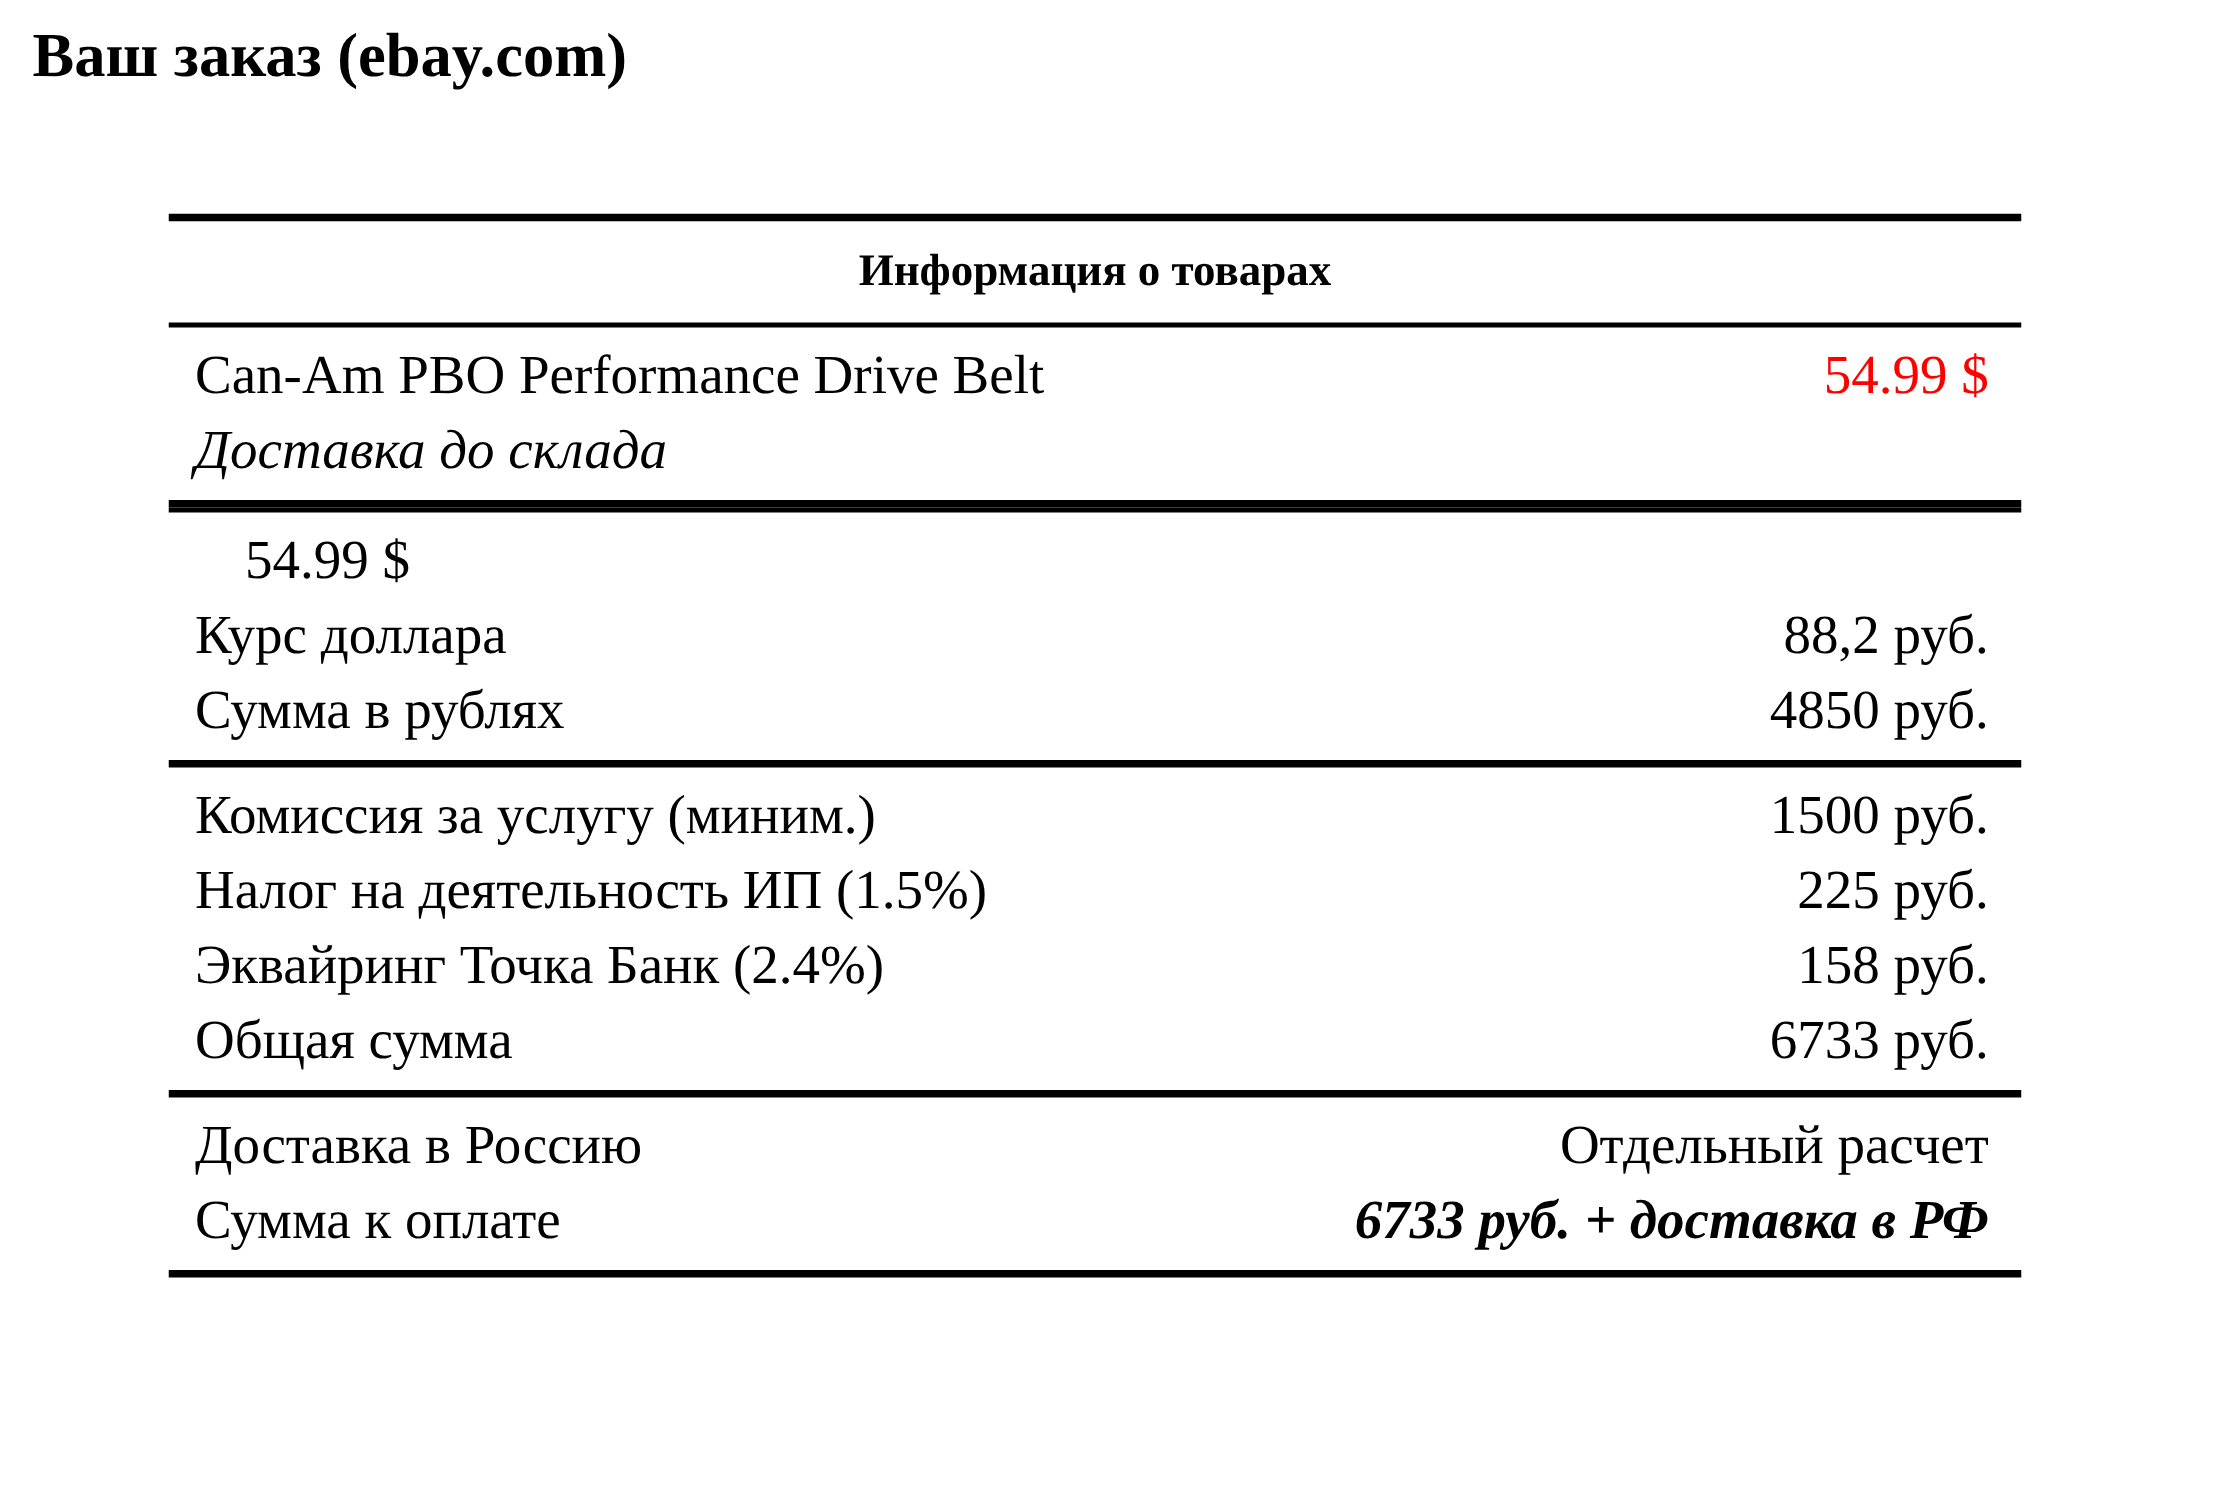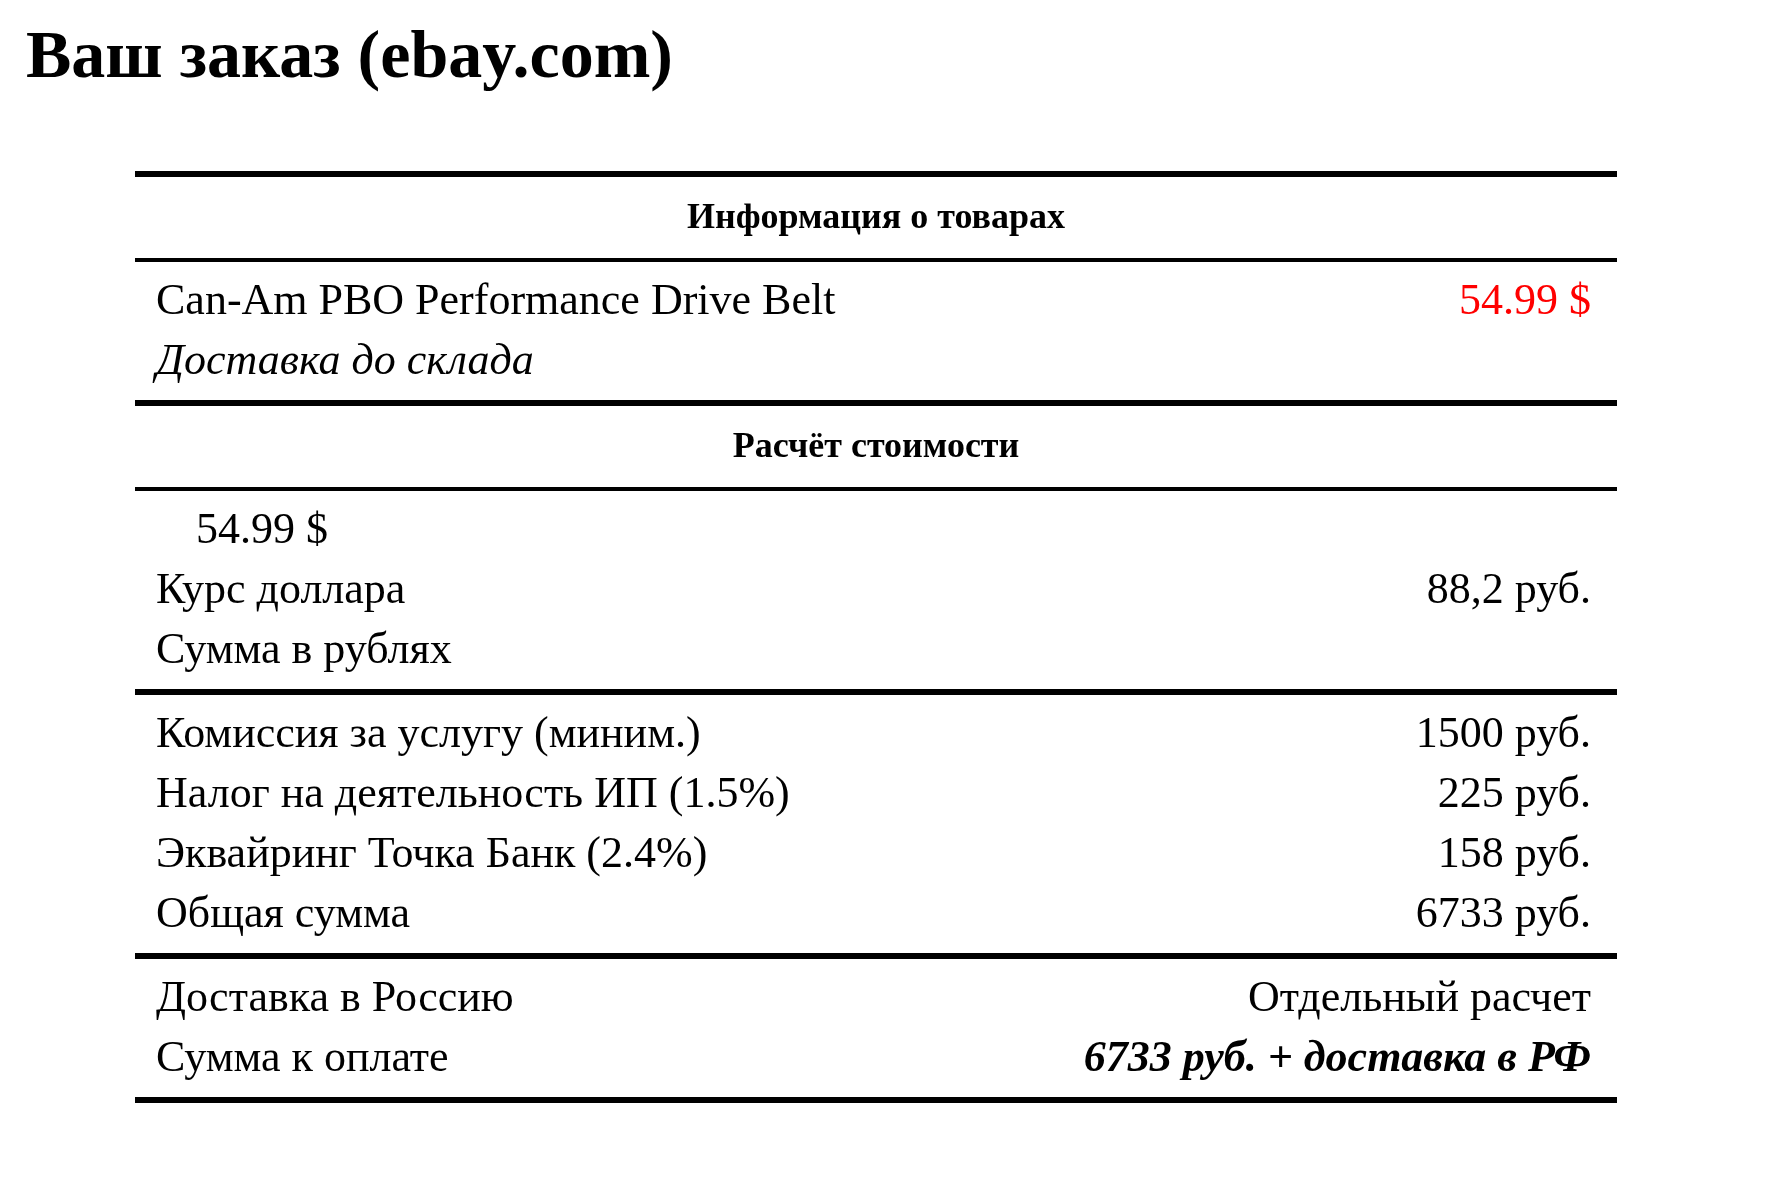--- a/index.html
+++ b/index.html
@@ -11,21 +11,21 @@
     color: #000000;
     font-family: "Liberation Serif", "DejaVu Serif", serif;
     position: relative;
     overflow: hidden;
   }
   .page-title {
     position: absolute;
     left: 26px;
     top: 14px;
     margin: 0;
-    font-size: 68px;
+    font-size: 50px;
     font-weight: 700;
     line-height: 1.2;
     white-space: nowrap;
   }
   .order-table {
     position: absolute;
     left: 135px;
     top: 171px;
     width: 1482px;
   }
@@ -76,34 +76,34 @@
       <span class="label">Can-Am PBO Performance Drive Belt</span>
       <span class="value value-red">54.99 $</span>
     </div>
     <div class="row">
       <span class="label label-italic">Доставка до склада</span>
     </div>
   </div>
 
   <div class="rule thick"></div>
 
-  <div class="section-header">Расчёт стоимости</div>
 
   <div class="rule thin"></div>
 
   <div class="group">
     <div class="row">
       <span class="value">54.99 $</span>
     </div>
     <div class="row">
       <span class="label">Курс доллара</span>
       <span class="value">88,2 руб.</span>
     </div>
     <div class="row">
       <span class="label">Сумма в рублях</span>
+      <span class="value">4850 руб.</span>
     </div>
   </div>
 
   <div class="rule thick"></div>
 
   <div class="group">
     <div class="row">
       <span class="label">Комиссия за услугу (миним.)</span>
       <span class="value">1500 руб.</span>
     </div>

